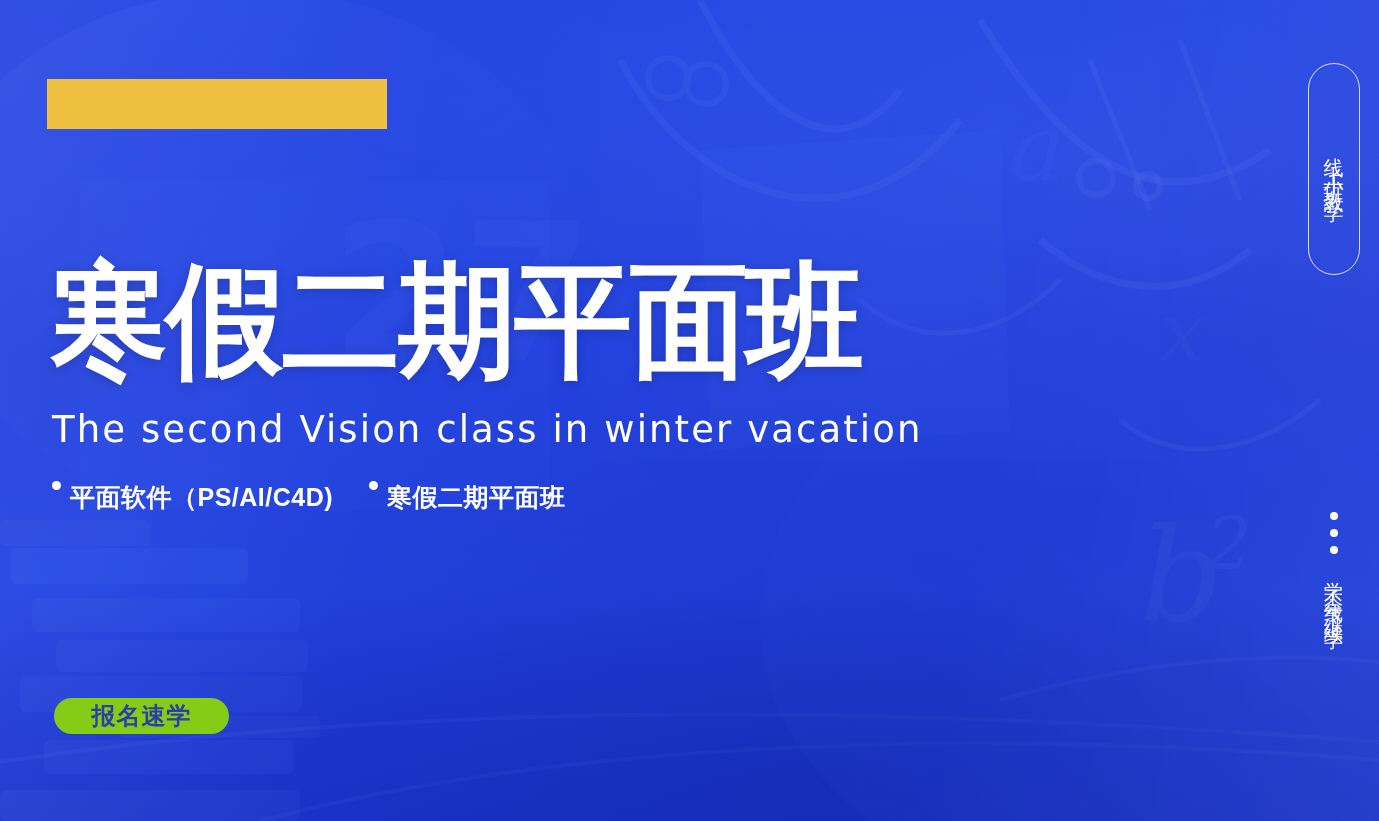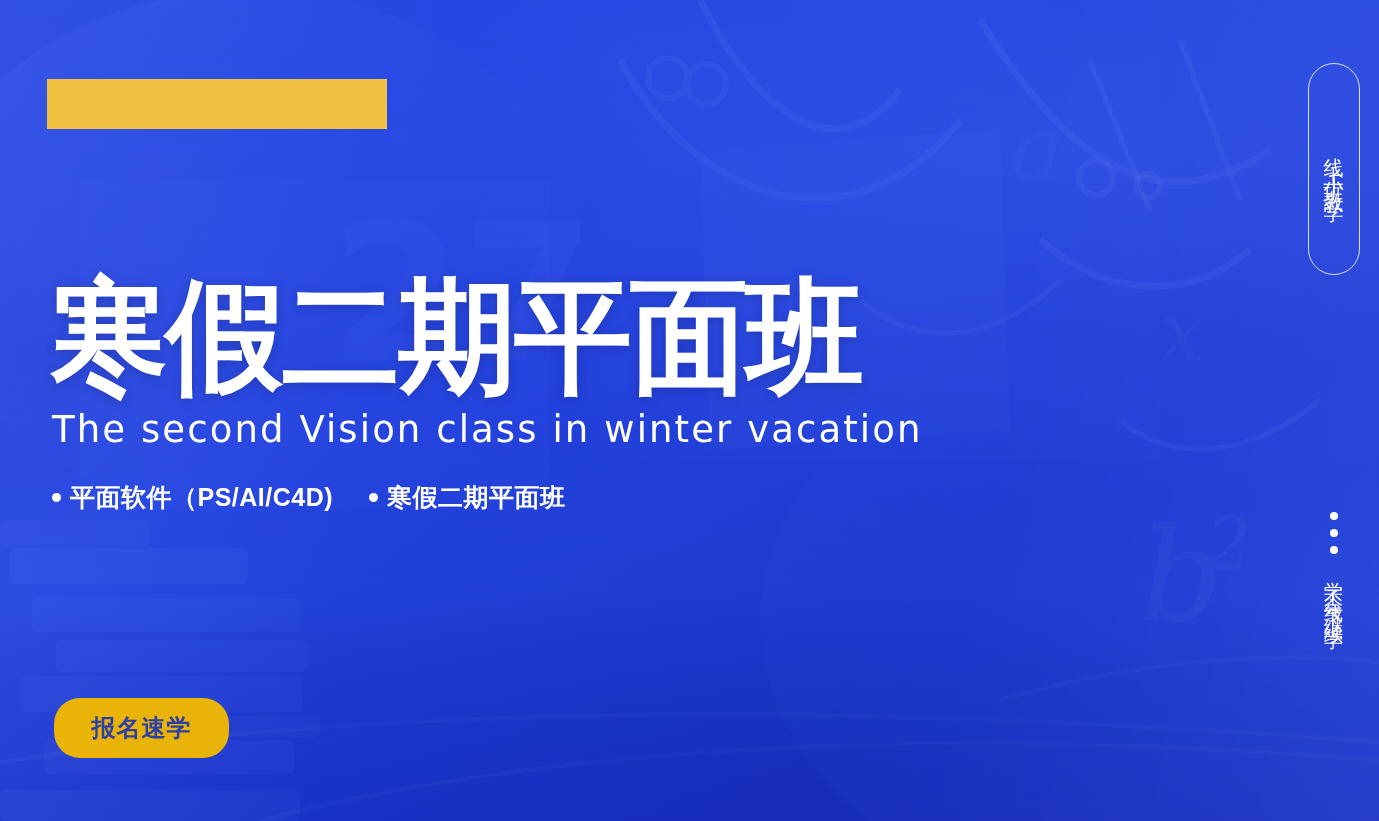--- a/index.html
+++ b/index.html
@@ -56,58 +56,58 @@
     top: 79px;
     width: 340px;
     height: 50px;
     background: #efc042;
   }
 
   
   .copy {
     position: absolute;
     left: 50px;
-    top: 274px;
+    top: 258px;
     width: 900px;
   }
   .main-title {
     margin: 0;
     color: #ffffff;
     font-size: 118px;
     line-height: 1.0;
     font-weight: 900;
     letter-spacing: -2px;
     font-family: "DejaVu Sans", "Liberation Sans", sans-serif;
     text-shadow: 0 2px 10px rgba(0,0,0,0.18);
     transform: scaleY(1.06);
     transform-origin: left top;
     white-space: nowrap;
   }
   .sub-title {
-    margin: 18px 0 0 2px;
+    margin: 34px 0 0 2px;
     color: #ffffff;
     font-size: 37px;
     line-height: 1.1;
     font-weight: 400;
     letter-spacing: 2.1px;
     font-family: "DejaVu Sans", "Liberation Sans", sans-serif;
     white-space: nowrap;
   }
 
   .features {
     margin: 30px 0 0 2px;
     padding: 0;
     list-style: none;
     display: flex;
     align-items: center;
     white-space: nowrap;
   }
   .features li {
     display: flex;
-    align-items: center;
+    align-items: flex-start;
     color: #ffffff;
     font-size: 25px;
     font-weight: 700;
     letter-spacing: 0.5px;
   }
   .features li + li { margin-left: 36px; }
   .features .dot {
     display: inline-block;
     width: 9px;
     height: 9px;
@@ -120,23 +120,23 @@
 
   
   .cta {
     position: absolute;
     left: 54px;
     top: 698px;
     display: inline-flex;
     align-items: center;
     justify-content: center;
     min-width: 175px;
-    height: 60px;
+    height: 36px;
     padding: 0 22px;
-    background: #eab308;
+    background: #84cc16;
     color: #2b3fa8;
     border: none;
     border-radius: 26px;
     font-size: 24px;
     font-weight: 700;
     letter-spacing: 1px;
     font-family: "Liberation Sans", "DejaVu Sans", sans-serif;
     cursor: pointer;
   }
 

